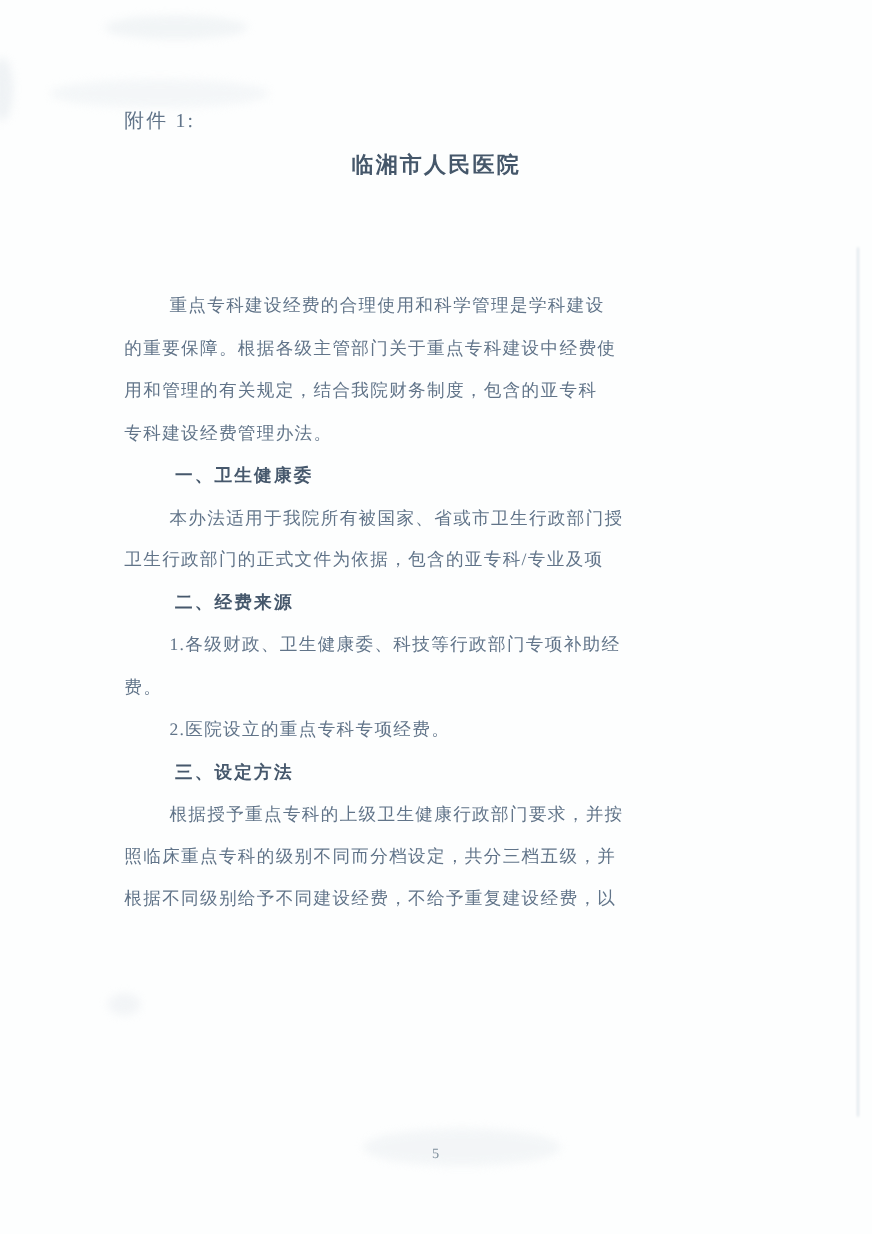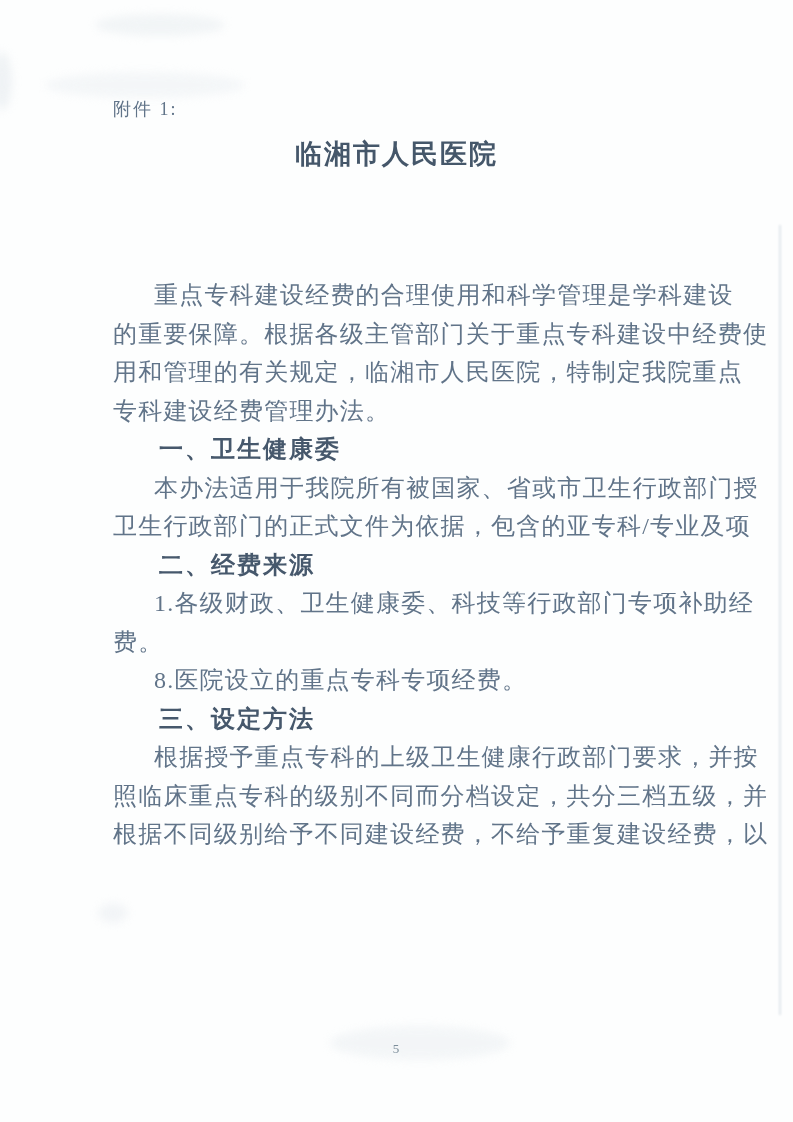--- a/index.html
+++ b/index.html
@@ -31,27 +31,27 @@
     position:absolute;left:779px;top:225px;width:2px;height:790px;
     background:#e2e8ec;filter:blur(1px);pointer-events:none;
   }
   .attachment-label{
     position:absolute;left:113px;top:97px;
     font-size:18px;letter-spacing:2px;color:var(--ink-body);
   }
   .doc-title{
     position:absolute;left:0;width:793px;text-align:center;
     font-family:"Liberation Sans","DejaVu Sans",sans-serif;
-    font-weight:bold;font-size:27px;letter-spacing:2px;color:var(--ink-title);
+    font-weight:bold;font-size:20px;letter-spacing:2px;color:var(--ink-title);
   }
   .doc-title.t1{top:136px;}
   .doc-title.t2{top:179px;}
   .body-text{
-    position:absolute;left:113px;top:276px;width:560px;
-    font-size:24px;line-height:38.5px;letter-spacing:1.2px;
+    position:absolute;left:113px;top:260px;width:560px;
+    font-size:16px;line-height:38.5px;letter-spacing:1.2px;
     color:var(--ink-body);
   }
   .line{white-space:nowrap;}
   .line.indent{padding-left:41px;}
   .line.heading{
     font-family:"Liberation Sans","DejaVu Sans",sans-serif;
     font-weight:bold;color:var(--ink-heading);letter-spacing:2px;
     padding-left:46px;
   }
   .page-number{
@@ -71,29 +71,29 @@
   <div class="smudge s5"></div>
   <div class="edge-line"></div>
 
   <div class="attachment-label">附件 1:</div>
 
   <div class="doc-title t1">临湘市人民医院</div>
 
   <div class="body-text">
     <div class="line indent">重点专科建设经费的合理使用和科学管理是学科建设</div>
     <div class="line">的重要保障。根据各级主管部门关于重点专科建设中经费使</div>
-    <div class="line">用和管理的有关规定，临湘市人民医院，特制定我院重点</div>
+    <div class="line">用和管理的有关规定，结合我院财务制度，包含的亚专科</div>
     <div class="line">专科建设经费管理办法。</div>
     <div class="line heading">一、卫生健康委</div>
     <div class="line indent">本办法适用于我院所有被国家、省或市卫生行政部门授</div>
     <div class="line">卫生行政部门的正式文件为依据，包含的亚专科/专业及项</div>
     <div class="line heading">二、经费来源</div>
     <div class="line indent">1.各级财政、卫生健康委、科技等行政部门专项补助经</div>
     <div class="line">费。</div>
-    <div class="line indent">8.医院设立的重点专科专项经费。</div>
+    <div class="line indent">2.医院设立的重点专科专项经费。</div>
     <div class="line heading">三、设定方法</div>
     <div class="line indent">根据授予重点专科的上级卫生健康行政部门要求，并按</div>
     <div class="line">照临床重点专科的级别不同而分档设定，共分三档五级，并</div>
     <div class="line">根据不同级别给予不同建设经费，不给予重复建设经费，以</div>
   </div>
 
   <div class="page-number">5</div>
 </div>
 
 </body></html>

